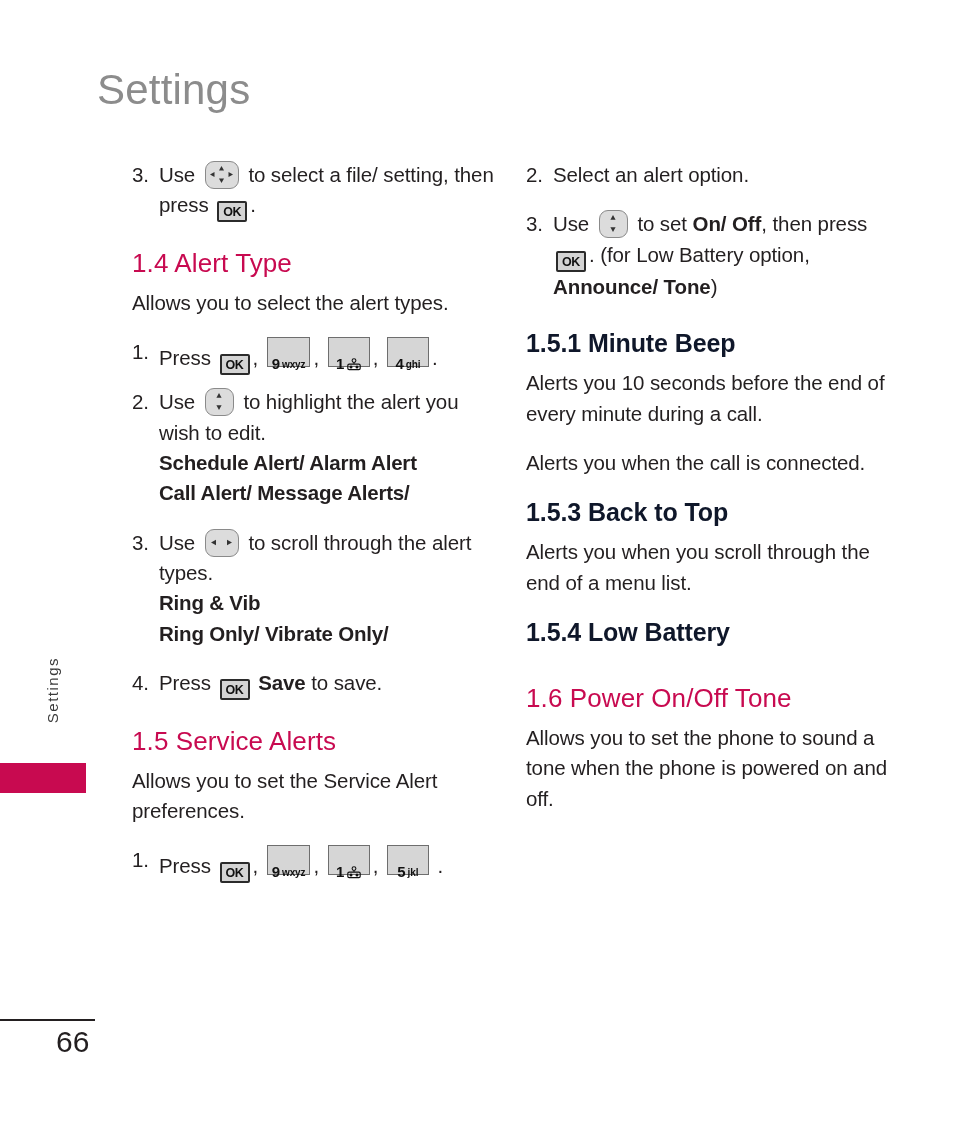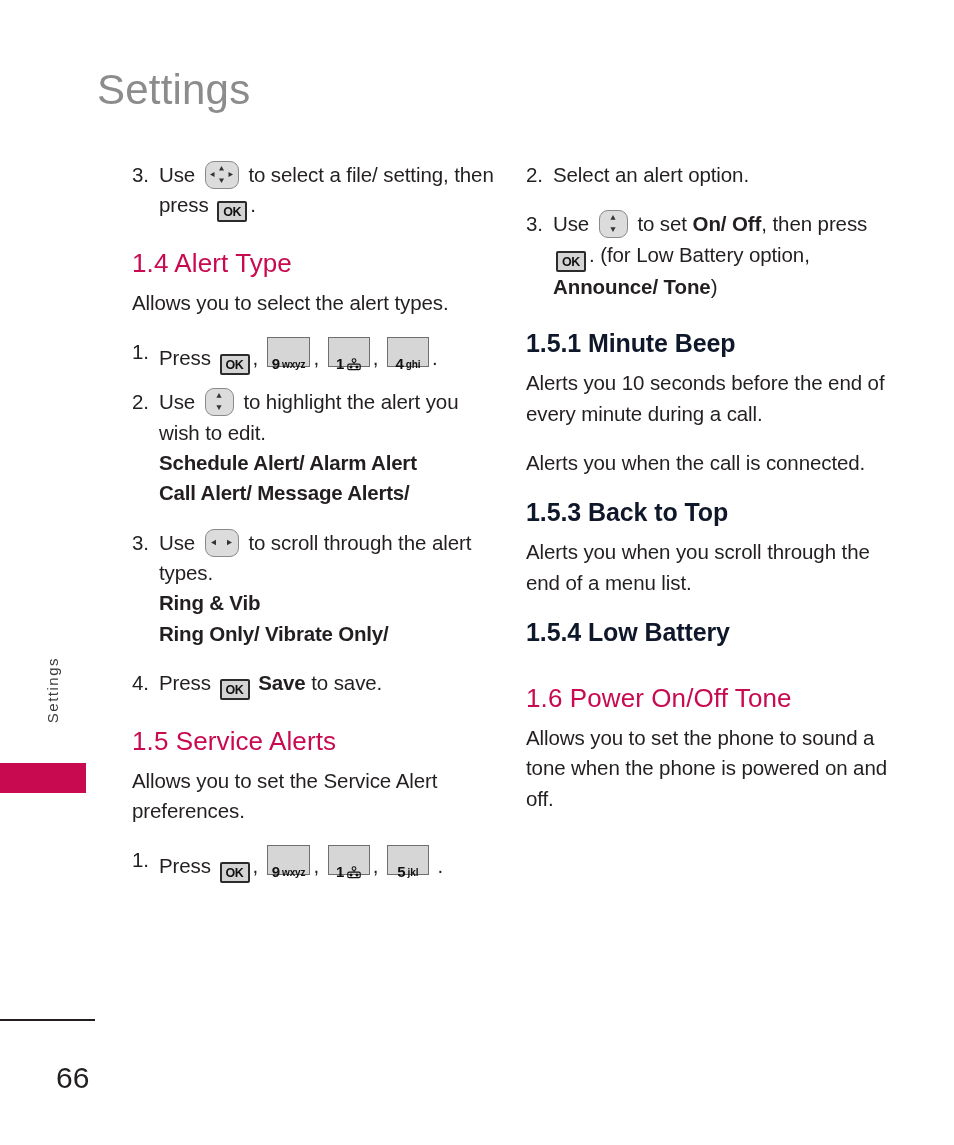--- a/index.html
+++ b/index.html
@@ -55,21 +55,21 @@
     position: absolute;
     left: 0px;
     top: 1019px;
     width: 95px;
     height: 2px;
     background: #231f20;
   }
   .page-number {
     position: absolute;
     left: 56px;
-    top: 1061px;
+    top: 1025px;
     font-size: 30px;
     color: #231f20;
   }
 
   
   .col {
     position: absolute;
     top: 160px;
     width: 372px;
   }

